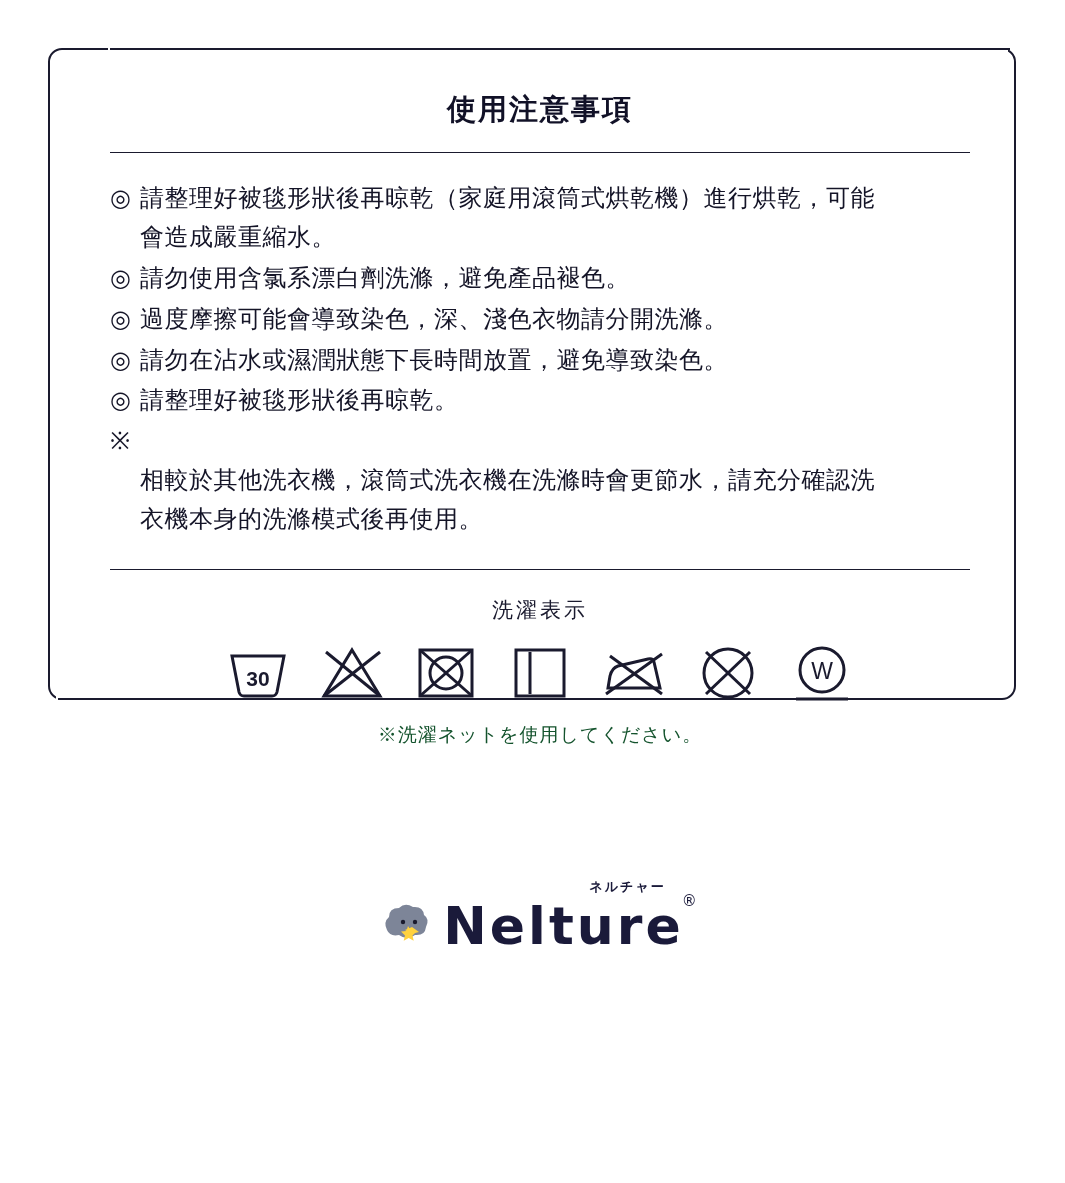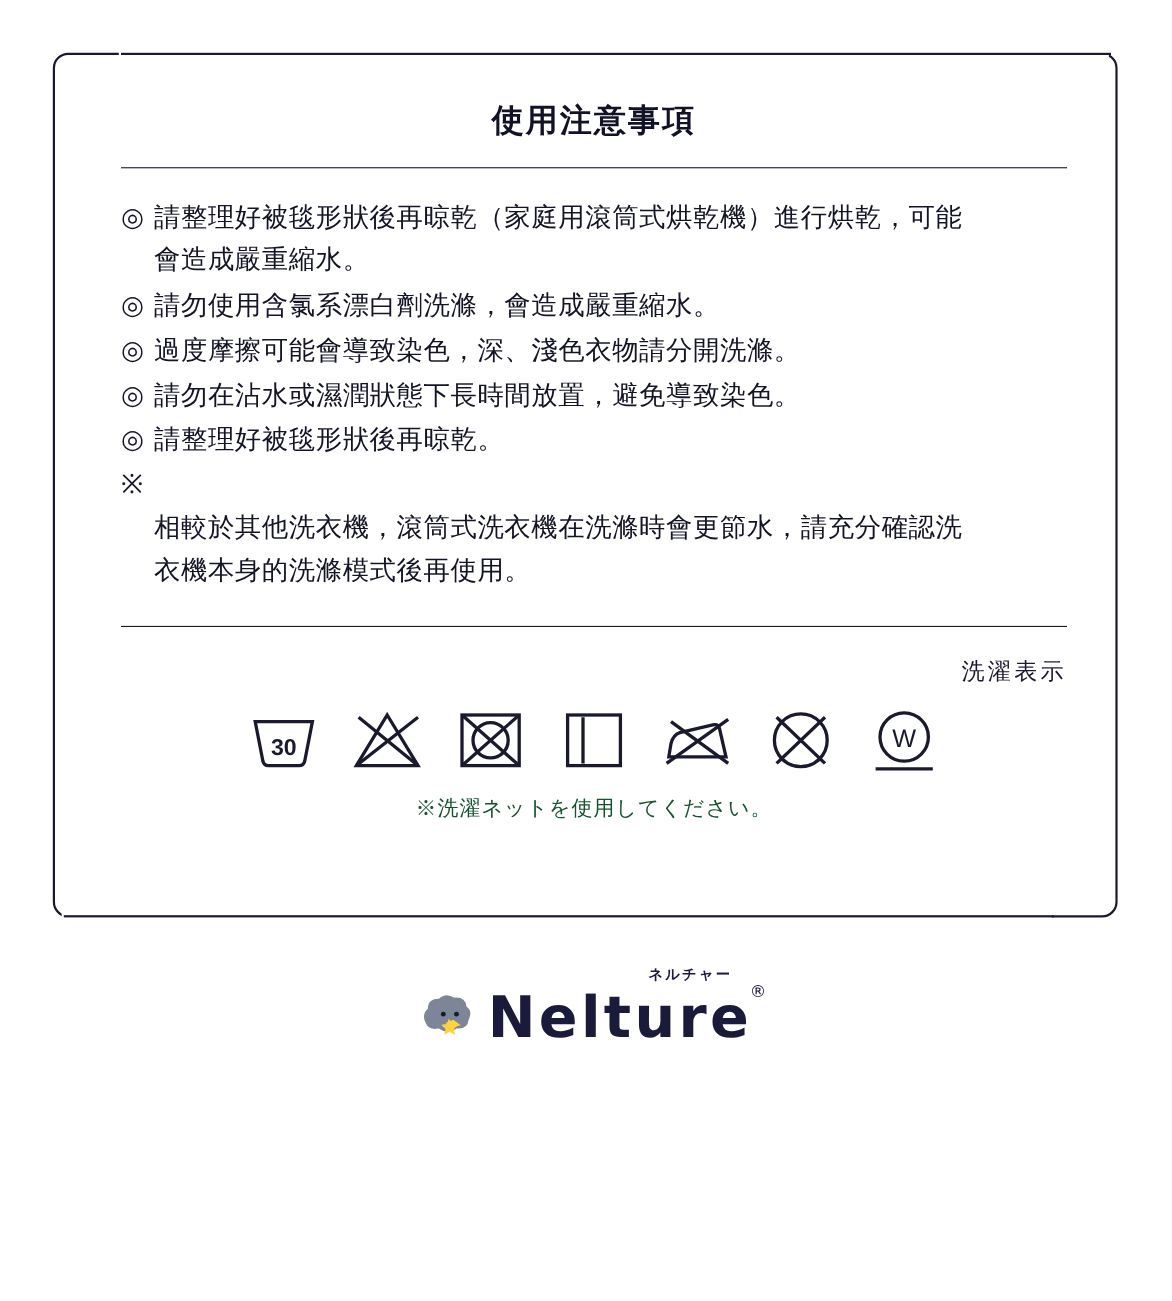--- a/index.html
+++ b/index.html
@@ -16,21 +16,21 @@
     position: relative;
     overflow: hidden;
   }
 
   
   .card {
     position: absolute;
     left: 48px;
     top: 48px;
     width: 968px;
-    height: 786px;
+    height: 652px;
   }
   .card .frame-outline {
     position: absolute;
     inset: 0;
     border: 2px solid #1a1a2e;
     border-radius: 14px;
   }
   
   .notch {
     position: absolute;
@@ -102,21 +102,20 @@
   
   .care {
     margin-top: 26px;
     text-align: center;
   }
   .care-title {
     font-size: 21px;
     letter-spacing: 3px;
     color: #1a1a2e;
     margin-bottom: 18px;
-    text-align: right;
   }
   .symbols {
     display: flex;
     justify-content: center;
     align-items: center;
     gap: 22px;
   }
   .symbol {
     width: 72px;
     height: 62px;
@@ -191,21 +190,21 @@
       <div class="note">
         <span class="note-mark">◎</span>
         <span class="note-body">
           <span>請整理好被毯形狀後再晾乾（家庭用滾筒式烘乾機）進行烘乾，可能</span><br>
           <span>會造成嚴重縮水。</span>
         </span>
       </div>
 
       <div class="note">
         <span class="note-mark">◎</span>
-        <span class="note-body">請勿使用含氯系漂白劑洗滌，會造成嚴重縮水。</span>
+        <span class="note-body">請勿使用含氯系漂白劑洗滌，避免產品褪色。</span>
       </div>
 
       <div class="note">
         <span class="note-mark">◎</span>
         <span class="note-body">過度摩擦可能會導致染色，深、淺色衣物請分開洗滌。</span>
       </div>
 
       <div class="note">
         <span class="note-mark">◎</span>
         <span class="note-body">請勿在沾水或濕潤狀態下長時間放置，避免導致染色。</span>

